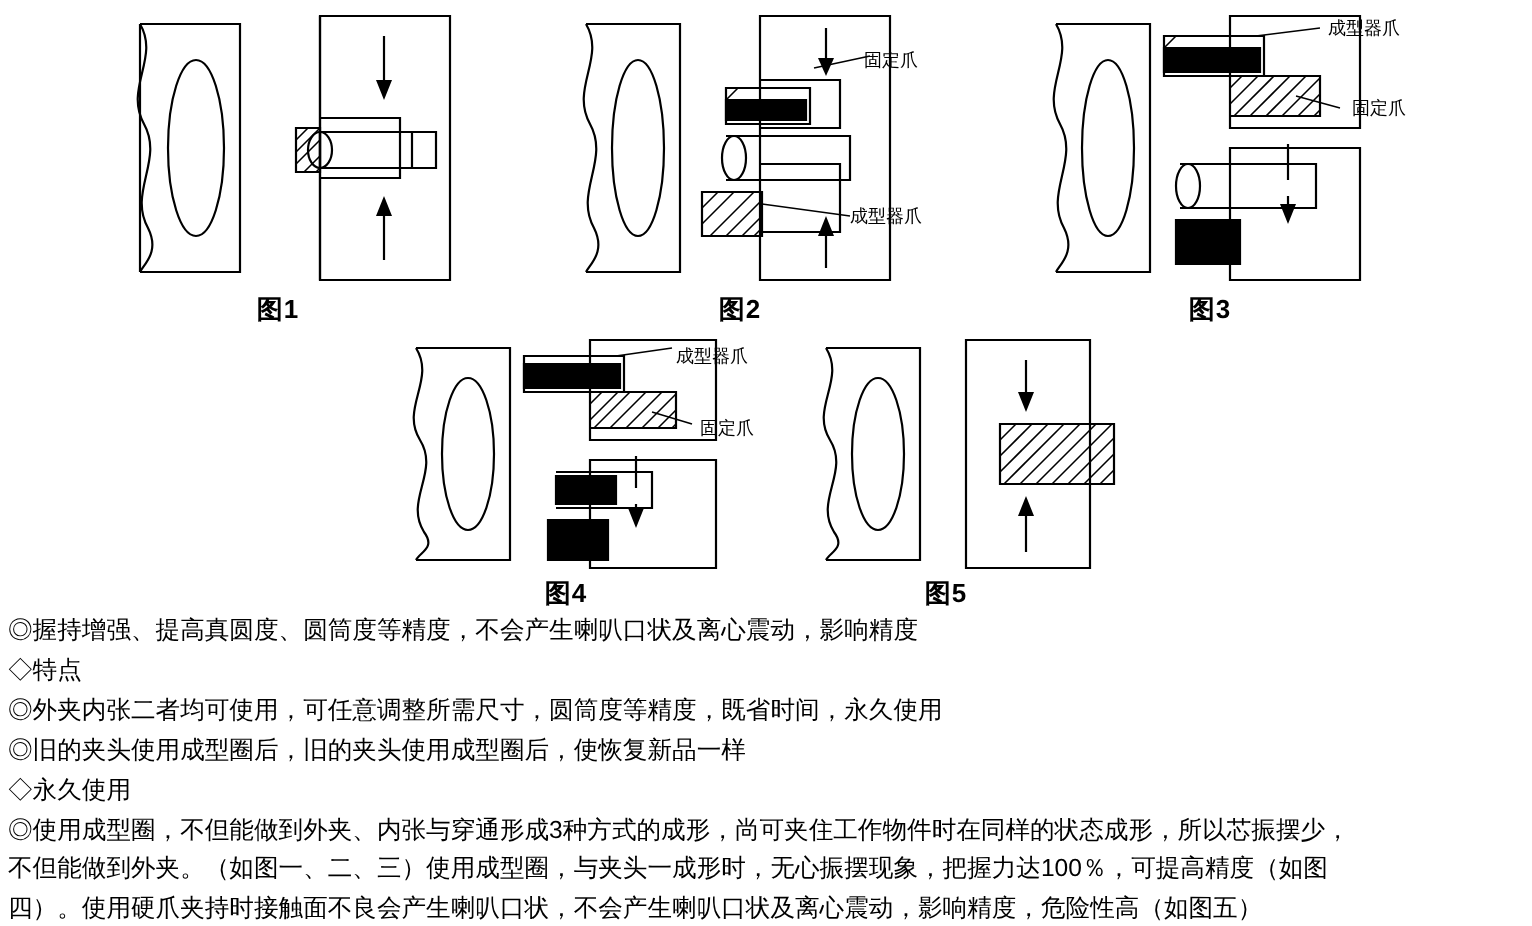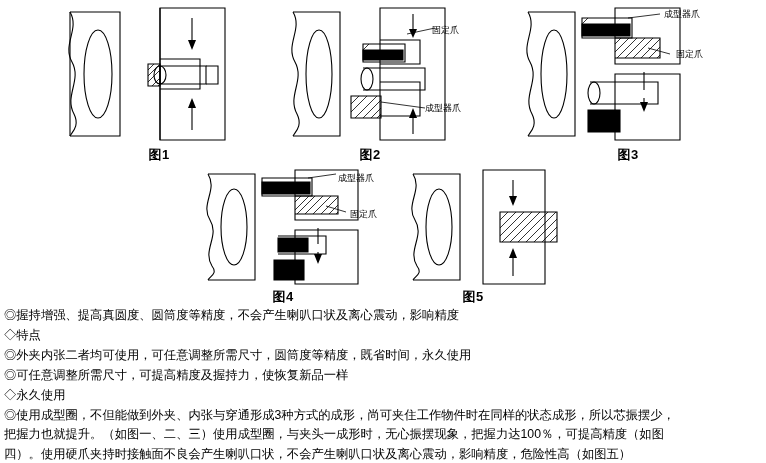--- a/index.html
+++ b/index.html
@@ -75,21 +75,21 @@
     </g>
     <g stroke="#000" stroke-width="0.8">
 
       <line x1="88" y1="66" x2="94" y2="60"></line>
         <line x1="88" y1="72" x2="100" y2="60"></line>
       <line x1="88" y1="78" x2="100" y2="66"></line>
         <line x1="92" y1="82" x2="100" y2="74"></line>
       <line x1="98" y1="82" x2="100" y2="80"></line>
     </g>
   </svg>
-  <div class="fig-caption" style="left:134px; top:146px; width:50px;">图1</div>
+  <div class="fig-caption" style="left:114px; top:146px; width:50px;">图1</div>
 
   <svg class="fig" style="left:285px; top:4px;" width="210" height="140" viewBox="0 0 210 140">
     <g fill="none" stroke="#000" stroke-width="1.1">
       <path d="M8,8 L55,8 L55,132 L8,132"></path>
       <path d="M8,8 C18,25 0,40 10,58 C20,76 2,92 12,110 C18,122 10,128 8,132"></path>
       <ellipse cx="34" cy="70" rx="13" ry="44"></ellipse>
 
       <path d="M95,4 L160,4 L160,136 L95,136 Z"></path>
       <path d="M95,36 L135,36 L135,60 L95,60"></path>
       <path d="M95,78 L135,78 L135,112 L95,112"></path>
@@ -159,21 +159,21 @@
       <line x1="95" y1="40" x2="101" y2="34"></line>
         <line x1="95" y1="48" x2="109" y2="34"></line>
       <line x1="97" y1="54" x2="117" y2="34"></line>
         <line x1="105" y1="54" x2="125" y2="34"></line>
       <line x1="113" y1="54" x2="133" y2="34"></line>
         <line x1="121" y1="54" x2="140" y2="35"></line>
       <line x1="129" y1="54" x2="140" y2="43"></line>
         <line x1="137" y1="54" x2="140" y2="51"></line>
     </g>
   </svg>
-  <div class="fig-caption" style="left:603px; top:146px; width:50px;">图3</div>
+  <div class="fig-caption" style="left:580px; top:146px; width:50px;">图3</div>
   <div class="fig" style="left:664px; top:8px; font-size:9px;">成型器爪</div>
   <div class="fig" style="left:676px; top:48px; font-size:9px;">固定爪</div>
 
   <svg class="fig" style="left:200px; top:168px;" width="210" height="118" viewBox="0 0 210 118">
     <g fill="none" stroke="#000" stroke-width="1.1">
       <path d="M8,6 L55,6 L55,112 L8,112"></path>
       <path d="M8,6 C18,22 0,36 10,52 C20,68 2,82 12,98 C18,106 10,108 8,112"></path>
       <ellipse cx="34" cy="59" rx="13" ry="38"></ellipse>
 
       <path d="M95,2 L158,2 L158,52 L95,52 Z"></path>
@@ -238,20 +238,20 @@
     </g>
   </svg>
   <div class="fig-caption" style="left:448px; top:288px; width:50px;">图5</div>
 
 </div>
 
 <div class="text-block">
   <div class="line">◎握持增强、提高真圆度、圆筒度等精度，不会产生喇叭口状及离心震动，影响精度</div>
   <div class="line">◇特点</div>
   <div class="line">◎外夹内张二者均可使用，可任意调整所需尺寸，圆筒度等精度，既省时间，永久使用</div>
-  <div class="line">◎可任意调整所需尺寸，可提高精度及握持力，使恢复新品一样</div>
+  <div class="line">◎旧的夹头使用成型圈后，旧的夹头使用成型圈后，使恢复新品一样</div>
   <div class="line">◇永久使用</div>
   <div class="line">◎使用成型圈，不但能做到外夹、内张与穿通形成3种方式的成形，尚可夹住工作物件时在同样的状态成形，所以芯振摆少，</div>
-  <div class="line">把握力也就提升。（如图一、二、三）使用成型圈，与夹头一成形时，无心振摆现象，把握力达100％，可提高精度（如图</div>
+  <div class="line">不但能做到外夹。（如图一、二、三）使用成型圈，与夹头一成形时，无心振摆现象，把握力达100％，可提高精度（如图</div>
   <div class="line">
     <span>四）。</span><span>使用硬爪夹持时接触面不良会产生喇叭口状，不会产生喇叭口状及离心震动，影响精度，危险性高（如图五）</span>
   </div>
 </div>
 
 </body></html>

